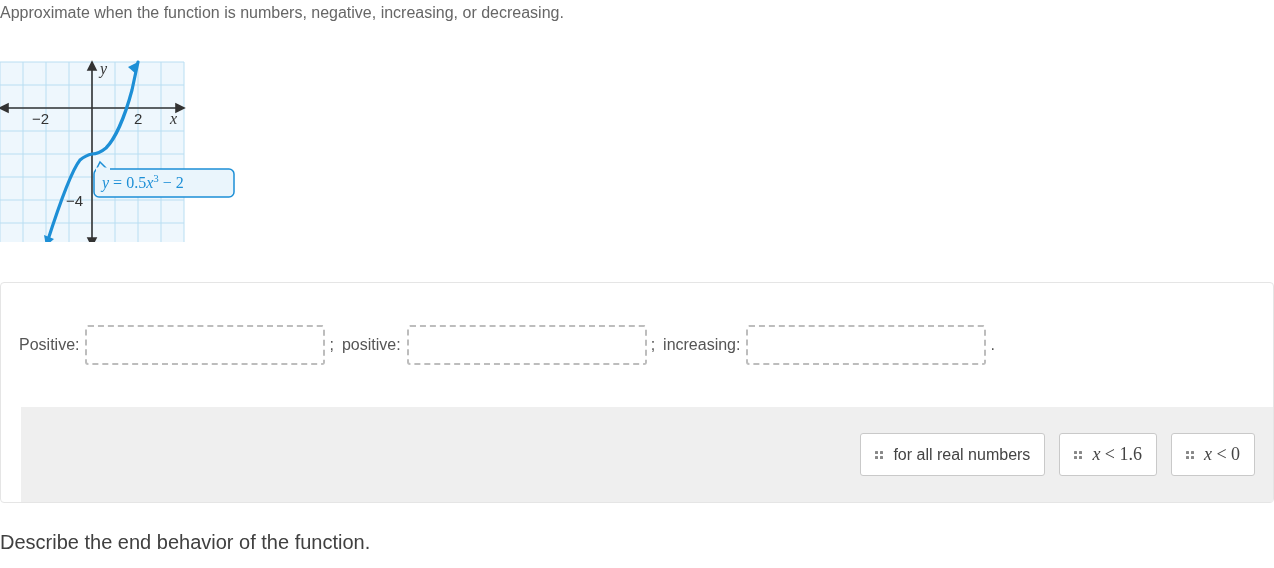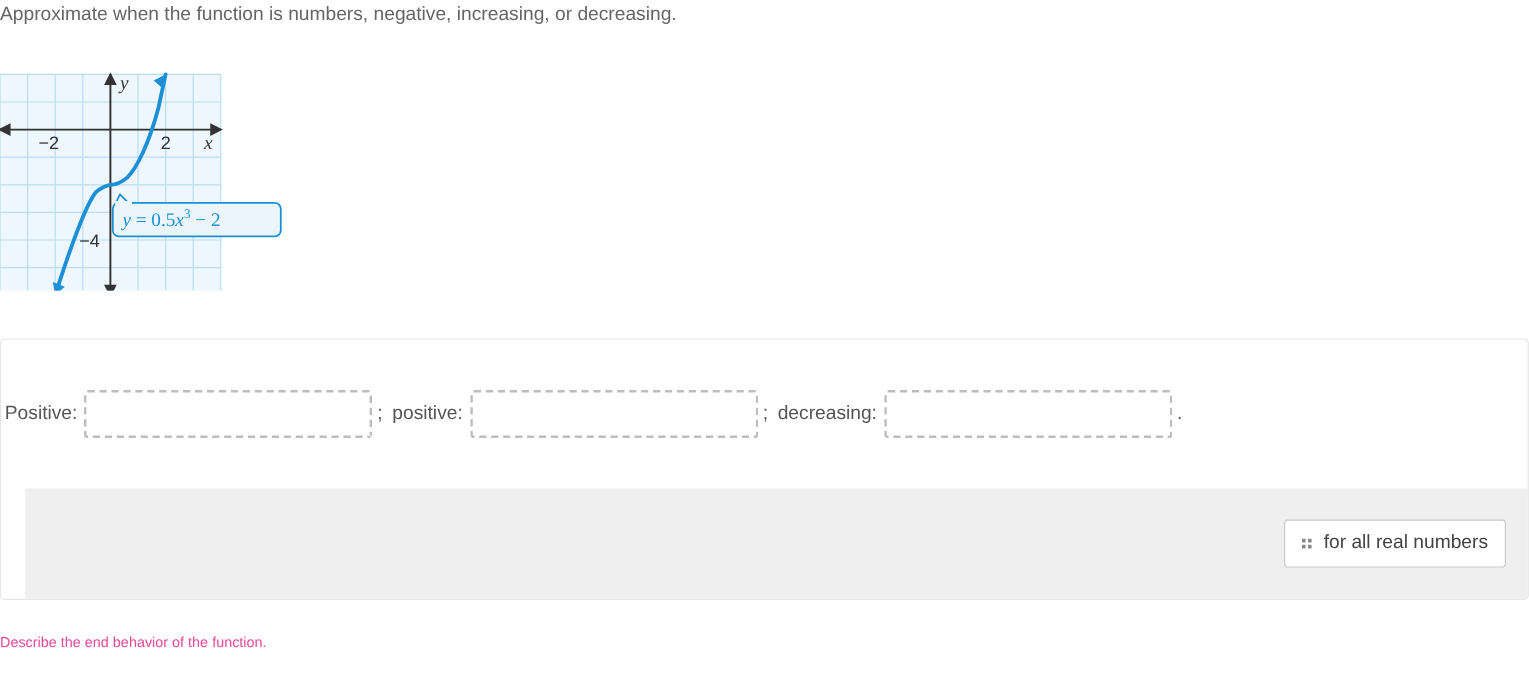--- a/index.html
+++ b/index.html
@@ -22,21 +22,21 @@
     display: block;
   }
   .answer-area {
     border: 1px solid #e5e5e5;
     border-radius: 4px;
     margin-bottom: 24px;
   }
   .drop-row {
     display: flex;
     align-items: center;
-    padding: 42px 3px;
+    padding: 42px 18px;
     gap: 6px;
     flex-wrap: wrap;
     text-align: center;
   }
   .drop-label {
     color: #555;
     font-size: 16px;
     white-space: nowrap;
   }
   .drop-zone {
@@ -78,22 +78,22 @@
     grid-template-columns: repeat(2, 3px);
     grid-template-rows: repeat(2, 3px);
     gap: 2px;
   }
   .tile .grip span {
     width: 3px; height: 3px; background: #888; border-radius: 0.5px;
   }
   .mathit { font-family: 'Times New Roman', Times, serif; font-style: italic; font-size: 18px; }
   .mathrm { font-family: 'Times New Roman', Times, serif; font-size: 18px; }
   .end-behavior {
-    color: #ec4899;
-    font-size: 12px;
+    color: #404040;
+    font-size: 20px;
     padding-top: 4px;
   }
 </style>
 </head>
 <body>
 
 <div class="question-text">Approximate when the function is numbers, negative, increasing, or decreasing.</div>
 
 <div class="graph-area">
   <svg class="graph-svg" width="250" height="200" viewBox="0 0 250 200">
@@ -163,31 +163,49 @@
 <div class="answer-area">
   <div class="drop-row">
     <span class="drop-label">Positive:</span>
     <span class="drop-zone"></span>
     <span class="sep">;</span>
 
     <span class="drop-label">positive:</span>
     <span class="drop-zone"></span>
     <span class="sep">;</span>
 
-    <span class="drop-label">decreasing:</span>
+    <span class="drop-label">increasing:</span>
     <span class="drop-zone"></span>
     <span class="sep">.</span>
   </div>
 
   <div class="tiles-row">
     <div class="tile">
       <span class="grip">
           <span></span>
           <span></span>
           <span></span>
           <span></span>
         </span>
       <span>for all real numbers</span>
     </div>
+    <div class="tile">
+      <span class="grip">
+          <span></span>
+          <span></span>
+          <span></span>
+          <span></span>
+        </span>
+      <span><span class="mathit">x</span> <span class="mathrm">&lt;</span> <span class="mathrm">1.6</span></span>
+    </div>
+    <div class="tile">
+      <span class="grip">
+          <span></span>
+          <span></span>
+          <span></span>
+          <span></span>
+        </span>
+      <span><span class="mathit">x</span> <span class="mathrm">&lt;</span> <span class="mathrm">0</span></span>
+    </div>
   </div>
 </div>
 
 <div class="end-behavior">Describe the end behavior of the function.</div>
 
 </body></html>

